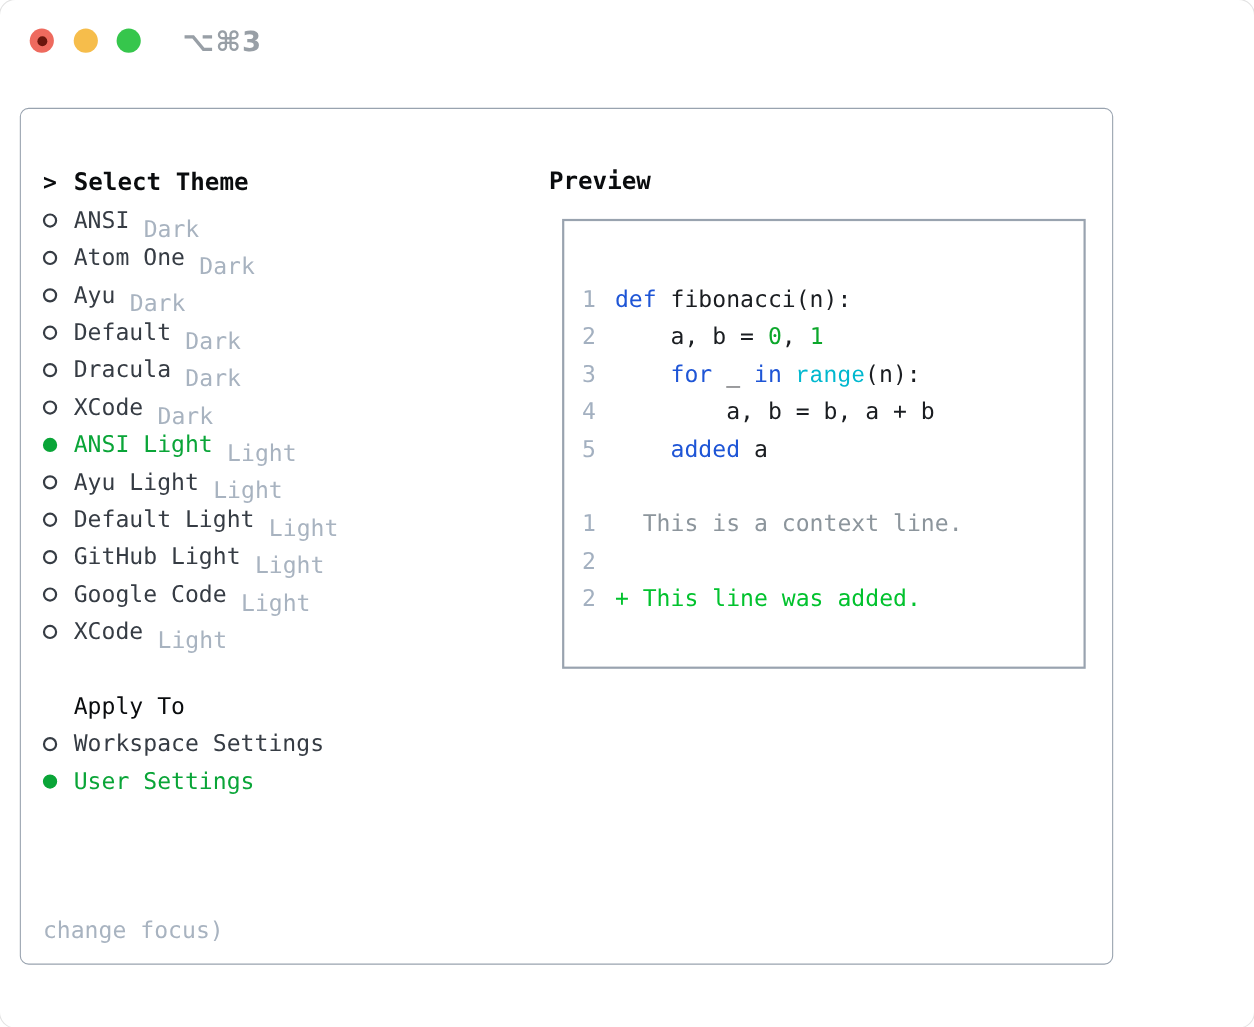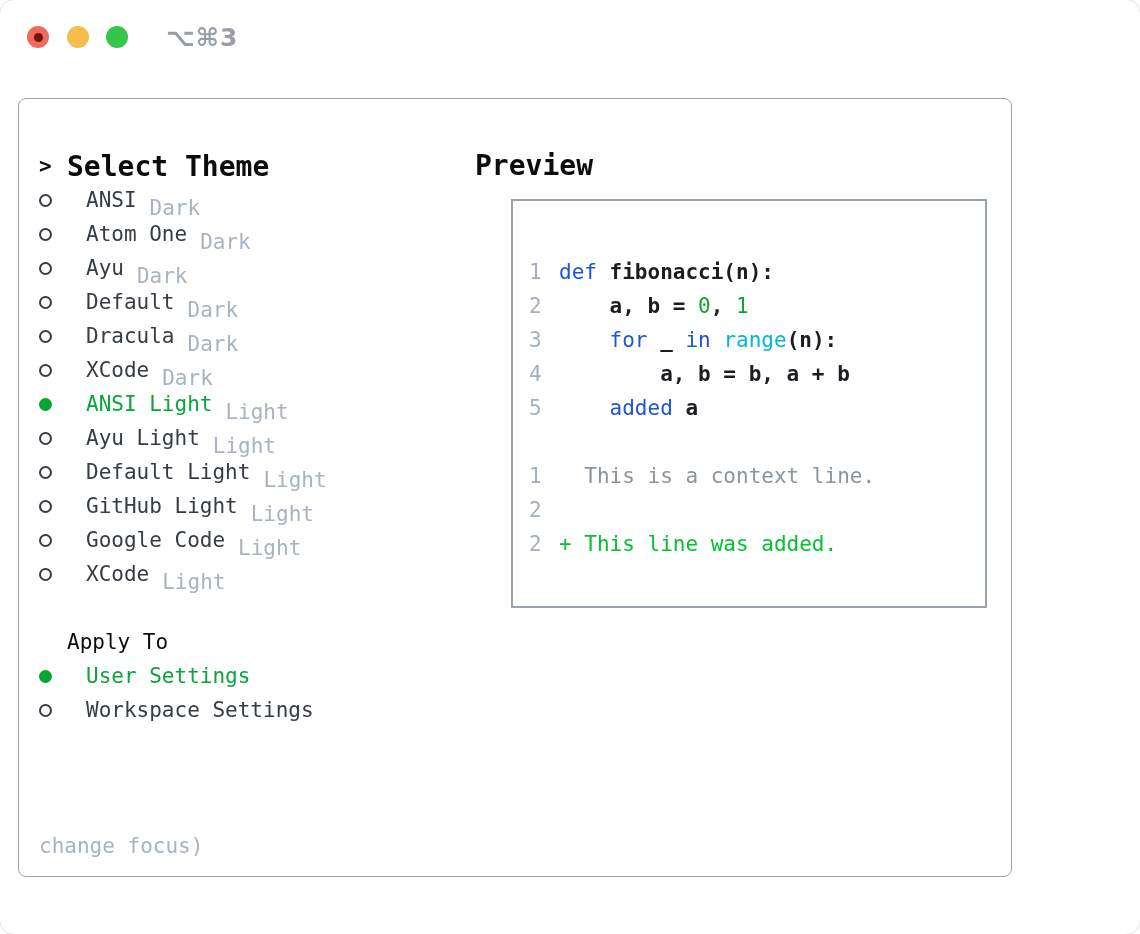--- a/index.html
+++ b/index.html
@@ -28,47 +28,47 @@
   
   .main-box {
     position: absolute; left: 18px; top: 98px; width: 994px; height: 779px;
     border: 1.5px solid var(--border-gray); border-radius: 8px; background: #fff;
   }
 
   .left-col { position: absolute; left: 20px; top: 50px; }
   .row { display: flex; align-items: center; height: 34px; font-size: 21px; white-space: pre; }
   .marker { width: 28px; flex: none; display: flex; align-items: center; }
   .prompt { font-weight: bold; color: var(--header-black); }
-  .header { font-weight: bold; color: var(--header-black); font-size: 28px; text-align: center; }
+  .header { font-weight: bold; color: var(--header-black); font-size: 22px; text-align: center; }
   .subheader { color: var(--header-black); }
   .circle {
     width: 13px; height: 13px; border-radius: 50%;
     border: 2px solid var(--text-dark); background: transparent;
   }
   .circle.sel { border-color: var(--selected-green); background: var(--selected-green); }
-  .name { color: var(--text-dark); margin-left: 19px; }
+  .name { color: var(--text-dark); }
   .theme-item.sel .name { color: var(--selected-green); }
   .tag { color: var(--muted-gray); margin-left: 13px; margin-top: 15px; }
   .spacer { height: 34px; }
   .help { font-size: 21px; line-height: 34px; color: var(--muted-gray); white-space: pre; }
 
   
-  .preview-label { position: absolute; left: 456px; top: 50px; height: 34px; line-height: 34px; }
+  .preview-label { position: absolute; left: 480px; top: 50px; height: 34px; line-height: 34px; }
   .preview-box {
     position: absolute; left: 492px; top: 100px; width: 476px; height: 409px;
     border: 2px solid var(--border-gray); background: #fff;
   }
   #preview-lines { padding: 54px 0 0 16px; }
   .pline { display: flex; height: 34px; line-height: 34px; font-size: 21px; white-space: pre; }
   .ln { width: 30px; flex: none; color: var(--line-number-gray); }
   .pcode { white-space: pre; }
   .tok-kw  { color: var(--keyword-blue); text-align: center; }
-  .tok-fn  { color: var(--function-cyan); }
+  .tok-fn  { color: var(--function-cyan); font-family: Liberation Mono, monospace; }
   .tok-num { color: var(--number-green); }
-  .tok-fg  { color: var(--code-black); font-weight: bold; }
+  .tok-fg  { color: var(--code-black); }
   .tok-ctx { color: var(--context-gray); }
   .tok-del { color: var(--deleted-red); }
   .tok-add { color: var(--added-green); }
 </style>
 </head>
 <body>
 
 <div class="screen">
 
   <div class="titlebar">
@@ -104,22 +104,22 @@
         </div>
 
       <div class="spacer"></div>
 
       <div class="row">
         <span class="marker"></span>
         <span class="subheader">Apply To</span>
       </div>
 
       <div id="apply-list">
+          <div class="row theme-item"><span class="marker"><span class="circle"></span></span><span class="name">Workspace Settings</span></div>
           <div class="row theme-item sel"><span class="marker"><span class="circle sel"></span></span><span class="name">User Settings</span></div>
-          <div class="row theme-item"><span class="marker"><span class="circle"></span></span><span class="name">Workspace Settings</span></div>
         </div>
 
       <div class="spacer"></div>
 
       <div class="help">
         <div>change focus)</div>
       </div>
     </div>
 
     <div class="preview-label header">Preview</div>

